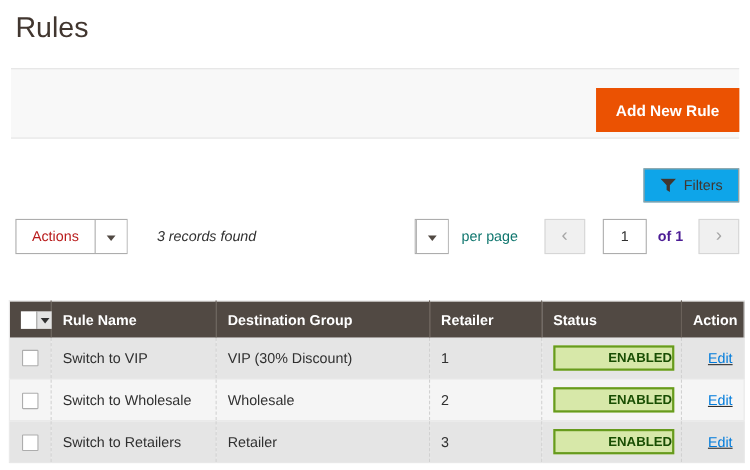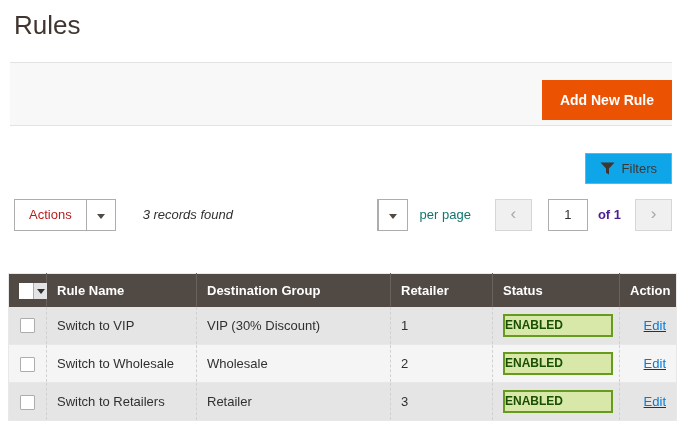--- a/index.html
+++ b/index.html
@@ -180,21 +180,21 @@
     background: #fff;
     border: 1px solid #adadad;
     border-radius: 1px;
     vertical-align: middle;
     cursor: pointer;
   }
   .status-badge {
     display: inline-block;
     width: 110px;
     line-height: 19px;
-    text-align: left;
+    text-align: right;
     background: #d7e8a9;
     border: 2px solid #679b1d;
     color: #194e03;
     font-weight: 700;
     font-size: 12px;
   }
   .action-cell { text-align: right; text-decoration: underline; }
   .edit-link { color: #007bdb; text-decoration: none; cursor: pointer; }
 </style>
 </head>

